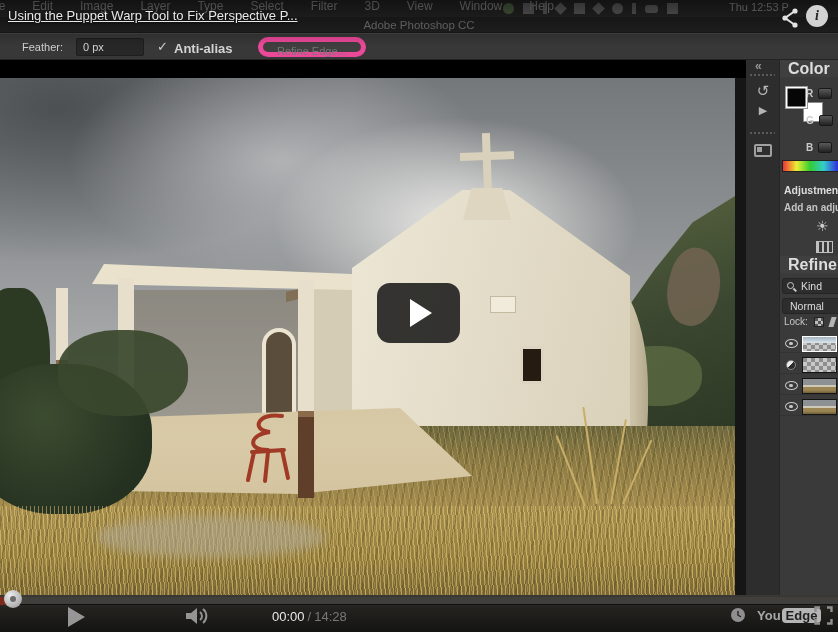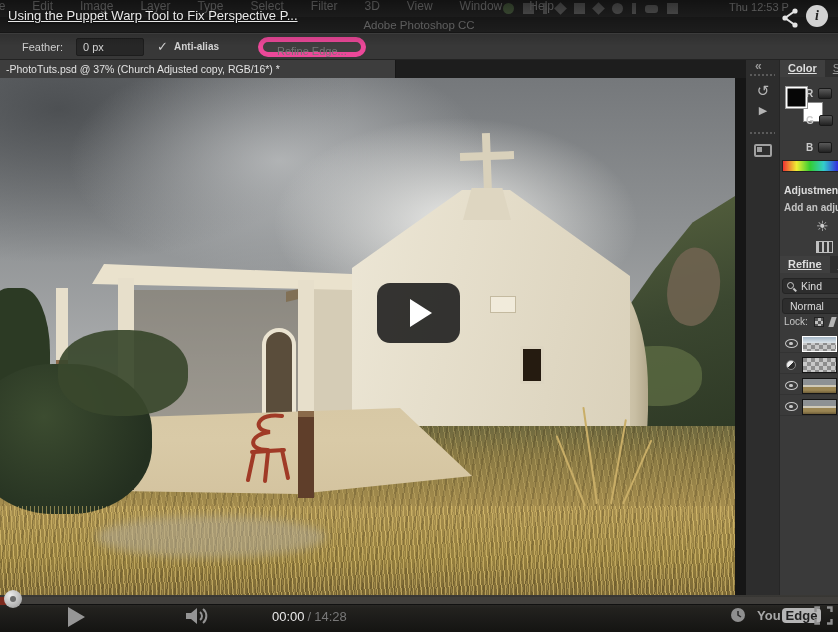--- a/index.html
+++ b/index.html
@@ -19,21 +19,21 @@
   .statusicons i.wide{width:13px;height:8px;border-radius:3px;}
   .mclock{position:absolute;left:729px;top:1px;font-size:11px;color:#a5a5a5;}
 
   
   .apptitle{left:0;top:17px;width:838px;height:16px;background:#232323;border-bottom:1px solid #1a1a1a;z-index:1;}
   .apptitle span{display:block;text-align:center;font-size:11.5px;color:#7f7f7f;line-height:16px;}
   .optionsbar{left:0;top:33px;width:838px;height:27px;background:#383838;border-top:1px solid #474747;border-bottom:1px solid #232323;z-index:1;}
   .optlabel{position:absolute;left:22px;top:7px;font-size:11px;color:#cfcfcf;}
   .featherbox{position:absolute;left:76px;top:4px;width:68px;height:18px;background:#272727;border:1px solid #1d1d1d;color:#d2d2d2;font-size:11px;padding:0 6px;border-radius:2px;}
   .aacheck{position:absolute;left:157px;top:5px;font-size:13px;color:#cfcfcf;}
-  .aalabel{position:absolute;left:174px;top:7px;font-size:10px;color:#d3d3d3;font-weight:bold;}
+  .aalabel{position:absolute;left:174px;top:7px;font-size:13px;color:#d3d3d3;font-weight:bold;}
   .refinebtn{position:absolute;left:258px;top:3px;height:20px;padding:0 14px;border:5px solid #ec4899;border-radius:10px;background:#3f3f3f;color:#757575;font-size:11px;line-height:18px;}
 
   .tabbar{left:0;top:60px;width:746px;height:18px;background:#1d1d1d;z-index:1;}
   .doctab{position:absolute;left:0;top:0;width:396px;height:18px;background:#3d3d3d;border-right:1px solid #171717;}
   .doctab span{display:block;font-size:10.5px;color:#e2e2e2;line-height:18px;padding-left:6px;white-space:nowrap;overflow:hidden;}
 
   
   .canvas{left:0;top:78px;width:746px;height:517px;background:#141414;overflow:hidden;z-index:1;}
   .photo{position:absolute;left:0;top:0;width:735px;height:517px;overflow:hidden;}
   .sky{position:absolute;inset:0;background:
@@ -93,21 +93,21 @@
   
   .dock{left:746px;top:60px;width:92px;height:535px;background:#2f2f2f;z-index:1;}
   .iconstrip{position:absolute;left:0;top:0;width:34px;height:535px;background:#2d2d2d;border-right:1px solid #262626;}
   .collapse{position:absolute;left:9px;top:-1px;font-size:12px;font-weight:bold;color:#989898;letter-spacing:-2px;}
   .grip{position:absolute;left:4px;width:25px;height:2px;background:repeating-linear-gradient(90deg,#5a5a5a 0 2px,rgba(0,0,0,0) 2px 4px);}
   .stripicon{position:absolute;left:0;width:34px;text-align:center;color:#b4b4b4;}
   .screenicon{position:absolute;left:8px;top:84px;width:18px;height:13px;border:2px solid #a0a0a0;border-radius:2px;}
   .screenicon::after{content:'';position:absolute;left:1px;top:1px;width:5px;height:5px;background:#a0a0a0;}
   .stack{position:absolute;left:34px;top:0;width:58px;height:535px;background:#3a3a3a;overflow:hidden;}
   .ptabs{position:absolute;left:0;width:200px;height:17px;display:flex;}
-  .ptab{height:17px;padding:0 8px;font-size:11px;line-height:17px;color:#9a9a9a;background:#2f2f2f;white-space:nowrap;text-decoration:underline;}
+  .ptab{height:17px;padding:0 8px;font-size:16px;line-height:17px;color:#9a9a9a;background:#2f2f2f;white-space:nowrap;}
   .ptab.active{background:#3f3f3f;color:#dedede;font-weight:bold;}
   .fgbg{position:absolute;left:5px;top:26px;width:38px;height:36px;}
   .bgsw{position:absolute;right:0;bottom:0;width:20px;height:20px;background:#fff;border:1px solid #8a8a8a;}
   .fgsw{position:absolute;left:0;top:0;width:23px;height:23px;background:#060606;border:1px solid #9a9a9a;box-shadow:inset 0 0 0 1.5px #fff;}
   .chrow{position:absolute;left:26px;display:flex;align-items:center;gap:5px;}
   .chrow b{font-size:10px;color:#c9c9c9;font-weight:bold;}
   .well{width:14px;height:11px;background:linear-gradient(#5a5a5a,#222);border:1px solid #191919;border-radius:2px;}
   .spectrum{position:absolute;left:2px;top:100px;width:70px;height:12px;border:1px solid #222;
       background:linear-gradient(90deg,#e33 0,#ee3 20%,#3c3 40%,#3cc 60%,#33d 80%,#d3d 100%);}
   .adjhead{position:absolute;left:4px;top:124px;font-size:10.5px;font-weight:bold;color:#dcdcdc;white-space:nowrap;}
@@ -213,25 +213,20 @@
   </div>
 
   <div class="abs optionsbar">
     <span class="optlabel">Feather:</span>
     <input class="featherbox" value="0 px" style="">
     <span class="aacheck">✓</span>
     <span class="aalabel">Anti-alias</span>
     <span class="refinebtn">Refine Edge...</span>
   </div>
 
-  <div class="abs tabbar">
-    <div class="doctab">
-      <span>-PhotoTuts.psd @ 37% (Church Adjusted copy, RGB/16*) *</span>
-    </div>
-  </div>
 
   <div class="abs canvas">
     <div class="photo">
       <div class="sky"></div>
       <div class="hill"></div>
       <div class="hblob1"></div>
       <div class="hblob2"></div>
       <div class="rock"></div>
       <div class="wingroof"></div>
       <div class="wing"></div>

